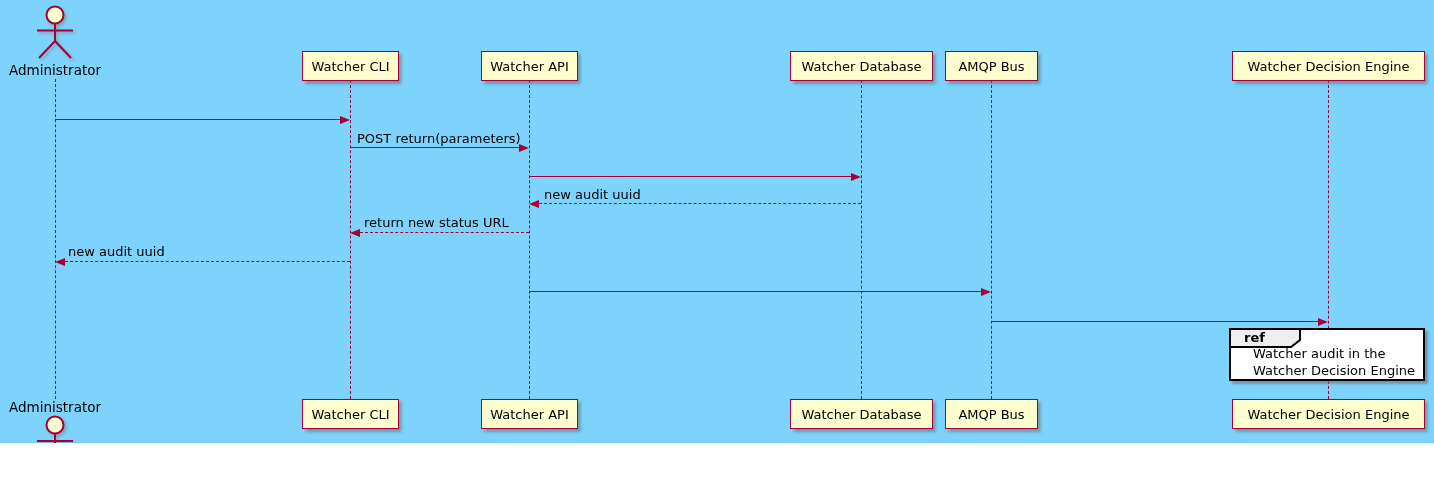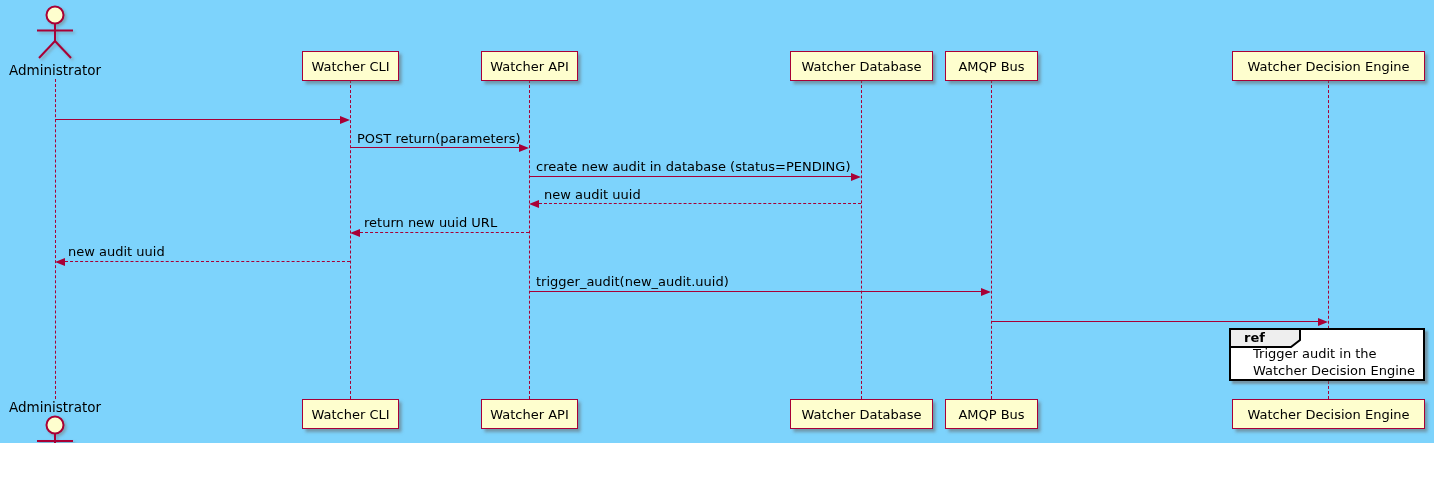--- a/index.html
+++ b/index.html
@@ -76,52 +76,50 @@
   <div class="pbox" style="left:945px; top:51px; width:93px">AMQP Bus</div>
   <div class="pbox" style="left:1232px; top:51px; width:193px">Watcher Decision Engine</div>
 
   <div class="mline solid" style="left:55px; top:119px; width:286px"></div>
   <div class="ahead right" style="left:340px; top:115.5px"></div>
 
   <div class="mlabel" style="left:357px; top:131px">POST return(parameters)</div>
   <div class="mline solid" style="left:350px; top:147px; width:170px"></div>
   <div class="ahead right" style="left:519px; top:143.5px"></div>
 
-  <div class="mlabel" style="left:536px; top:159px">create new audit in database (status=PENDING)</div>
   <div class="mline solid" style="left:529px; top:176px; width:323px"></div>
   <div class="ahead right" style="left:851px; top:172.5px"></div>
 
   <div class="mlabel" style="left:544px; top:187px">new audit uuid</div>
   <div class="mline dashed" style="left:539px; top:203px; width:322px"></div>
   <div class="ahead left" style="left:529px; top:199.5px"></div>
 
-  <div class="mlabel" style="left:364px; top:215px">return new uuid URL</div>
+  <div class="mlabel" style="left:364px; top:215px">return new status URL</div>
   <div class="mline dashed" style="left:360px; top:232px; width:169px"></div>
   <div class="ahead left" style="left:350px; top:228.5px"></div>
 
   <div class="mlabel" style="left:68px; top:244px">new audit uuid</div>
   <div class="mline dashed" style="left:65px; top:261px; width:285px"></div>
   <div class="ahead left" style="left:55px; top:257.5px"></div>
 
-  <div class="mlabel" style="left:536px; top:274px">trigger_audit(new_audit.uuid)</div>
   <div class="mline solid" style="left:529px; top:291px; width:453px"></div>
   <div class="ahead right" style="left:981px; top:287.5px"></div>
 
   <div class="mline solid" style="left:991px; top:321px; width:328px"></div>
   <div class="ahead right" style="left:1318px; top:317.5px"></div>
 
   <div class="refbox">
     <div class="ref-header">
       <svg width="74" height="21" viewBox="0 0 74 21">
         <path d="M1,1 H71 V12 L62,19 H1 Z" fill="#EEEEEE" stroke="#000000" stroke-width="2"></path>
       </svg>
     </div>
     <div class="ref-kw">ref</div>
     <div class="ref-body">
-      <div>Trigger audit in the</div>
+      <div>Watcher audit in the</div>
       <div>Watcher Decision Engine</div>
     </div>
   </div>
 
   <div class="pbox" style="left:302px; top:399px; width:97px">Watcher CLI</div>
   <div class="pbox" style="left:481px; top:399px; width:97px">Watcher API</div>
   <div class="pbox" style="left:790px; top:399px; width:143px">Watcher Database</div>
   <div class="pbox" style="left:945px; top:399px; width:93px">AMQP Bus</div>
   <div class="pbox" style="left:1232px; top:399px; width:193px">Watcher Decision Engine</div>
 

